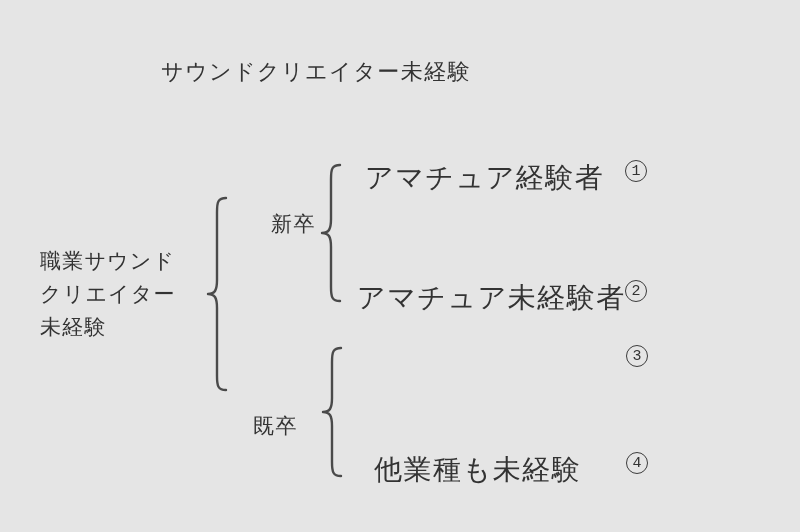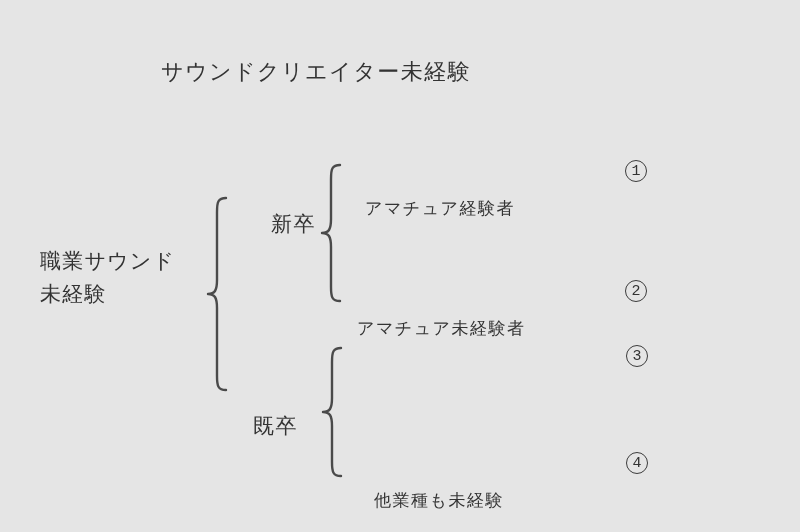--- a/index.html
+++ b/index.html
@@ -49,24 +49,23 @@
   .node {
     position: absolute;
     font-size: 21px;
     letter-spacing: 1.5px;
     white-space: nowrap;
   }
   .node-shinsotsu { left: 253px; top: 210px; margin-left: 18px; }
   .node-kisotsu  { left: 253px; top: 372px; margin-top: 40px; }
   .leaf {
     position: absolute;
-    font-size: 17px;
+    font-size: 28px;
     letter-spacing: 1.5px;
     white-space: nowrap;
-    margin-top: 38px;
   }
   .leaf-1 { left: 365px; top: 159px; }
   .leaf-2 { left: 357px; top: 279px; }
   .leaf-3 { left: 369px; top: 344px; }
   .leaf-4 { left: 374px; top: 451px; }
   .num {
     position: absolute;
     width: 22px;
     height: 22px;
     border: 1.5px solid #3c3c3c;
@@ -85,20 +84,21 @@
 </style>
 </head>
 <body>
 
 <div class="canvas">
 
   <div class="title">サウンドクリエイター未経験</div>
 
   <div class="root-label">
     <div>職業サウンド</div>
+    <div>クリエイター</div>
     <div>未経験</div>
   </div>
 
   <svg class="brace root-brace" width="26" height="196" viewBox="0 0 26 196" aria-hidden="true">
     <path d="M 22 2 C 14 2 13 6 13 16 L 13 84 C 13 94 11 98 4 98 C 11 98 13 102 13 112 L 13 180 C 13 190 14 194 22 194"></path>
   </svg>
 
   <div class="node node-shinsotsu">新卒</div>
   <div class="node node-kisotsu">既卒</div>
 

